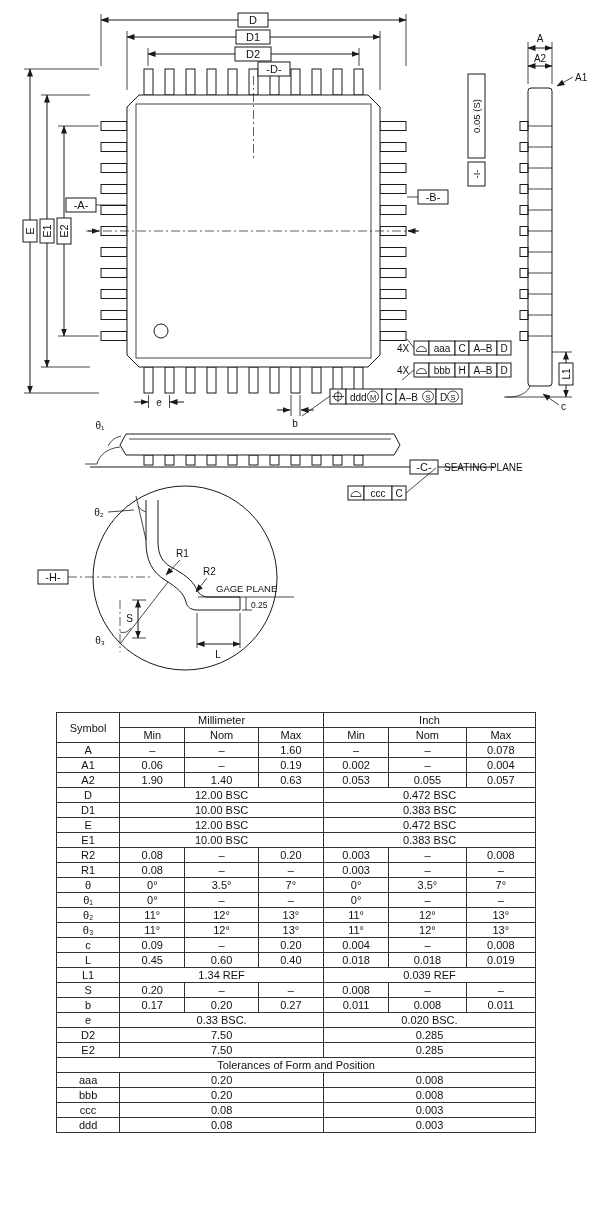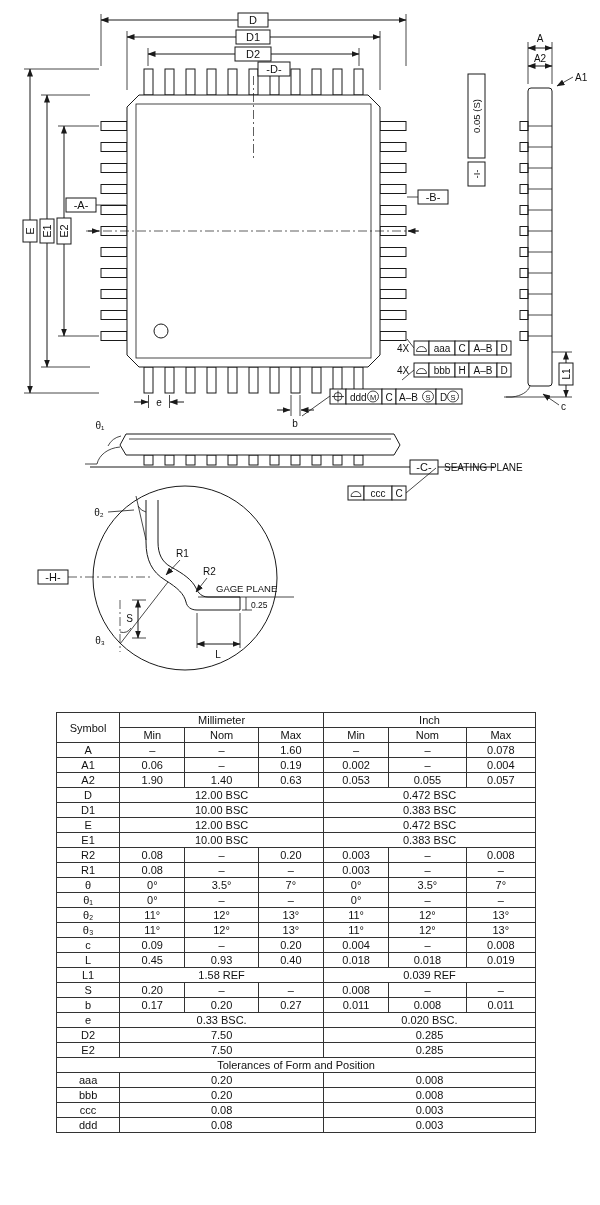--- a/index.html
+++ b/index.html
@@ -470,29 +470,29 @@
           <td>0.09</td>
           <td>–</td>
           <td>0.20</td>
           <td>0.004</td>
           <td>–</td>
           <td>0.008</td>
         </tr>
         <tr>
           <td>L</td>
           <td>0.45</td>
-          <td>0.93</td>
+          <td>0.60</td>
           <td>0.40</td>
           <td>0.018</td>
           <td>0.018</td>
           <td>0.019</td>
         </tr>
         <tr>
           <td>L1</td>
-          <td colspan="3">1.58 REF</td>
+          <td colspan="3">1.34 REF</td>
           <td colspan="3">0.039 REF</td>
         </tr>
         <tr>
           <td>S</td>
           <td>0.20</td>
           <td>–</td>
           <td>–</td>
           <td>0.008</td>
           <td>–</td>
           <td>–</td>

